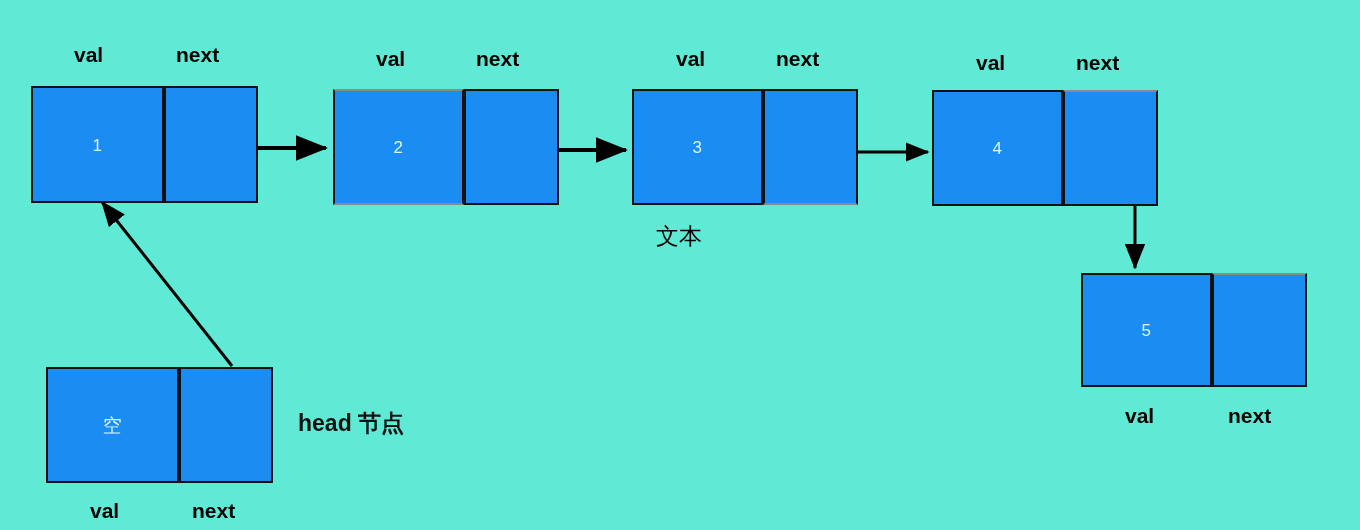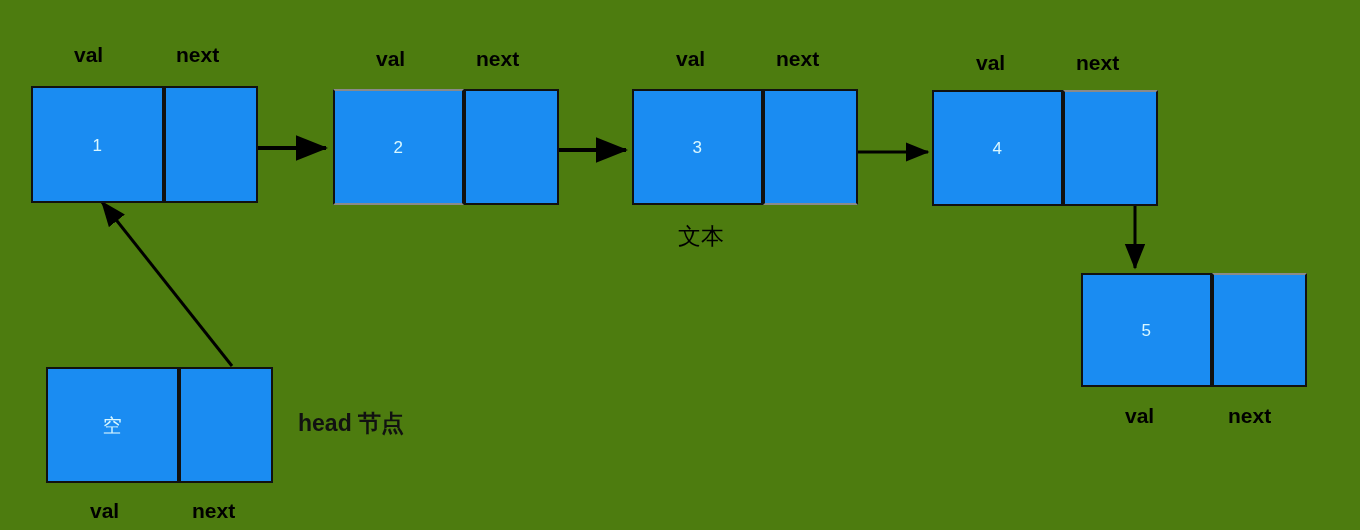--- a/index.html
+++ b/index.html
@@ -4,21 +4,21 @@
 <style>
   html, body {
     margin: 0;
     padding: 0;
     background: #ffffff;
   }
   #canvas {
     position: relative;
     width: 1360px;
     height: 530px;
-    background: #4d7c0f;
+    background: #5eead4;
     font-family: "Liberation Sans", "DejaVu Sans", sans-serif;
     overflow: hidden;
   }
 
   
   .node {
     position: absolute;
   }
   .cell {
     position: absolute;
@@ -158,21 +158,21 @@
   <div class="caption" style="left:676px; top:48px;">val</div>
   <div class="caption" style="left:776px; top:48px;">next</div>
 
   <div class="node" style="left:632px; top:89px; width:226px; height:116px;">
     <div class="cell cell-val" style="left:0; width:131px; height:116px;">
       <div class="val-text">3</div>
     </div>
     <div class="cell cell-next soft-bottom" style="left:131px; width:95px; height:116px;"></div>
   </div>
 
-  <div class="label-cjk" style="left:678px; top:225px;">文本</div>
+  <div class="label-cjk" style="left:656px; top:225px;">文本</div>
 
   <div class="caption" style="left:976px; top:52px;">val</div>
   <div class="caption" style="left:1076px; top:52px;">next</div>
 
   <div class="node" style="left:932px; top:90px; width:226px; height:116px;">
     <div class="cell cell-val" style="left:0; width:131px; height:116px;">
       <div class="val-text">4</div>
     </div>
     <div class="cell cell-next soft-top" style="left:131px; width:95px; height:116px;"></div>
   </div>

